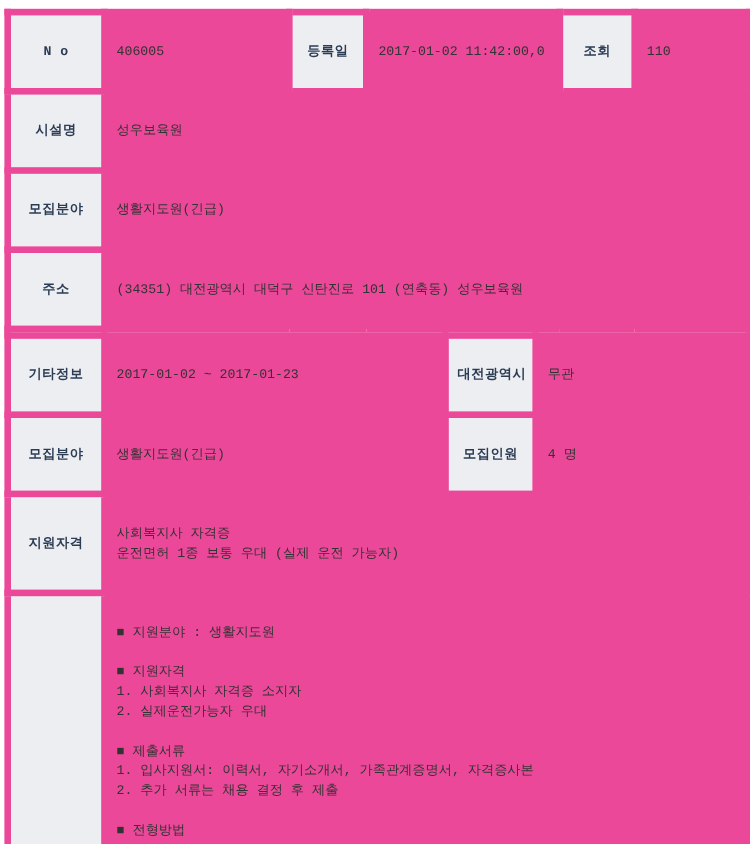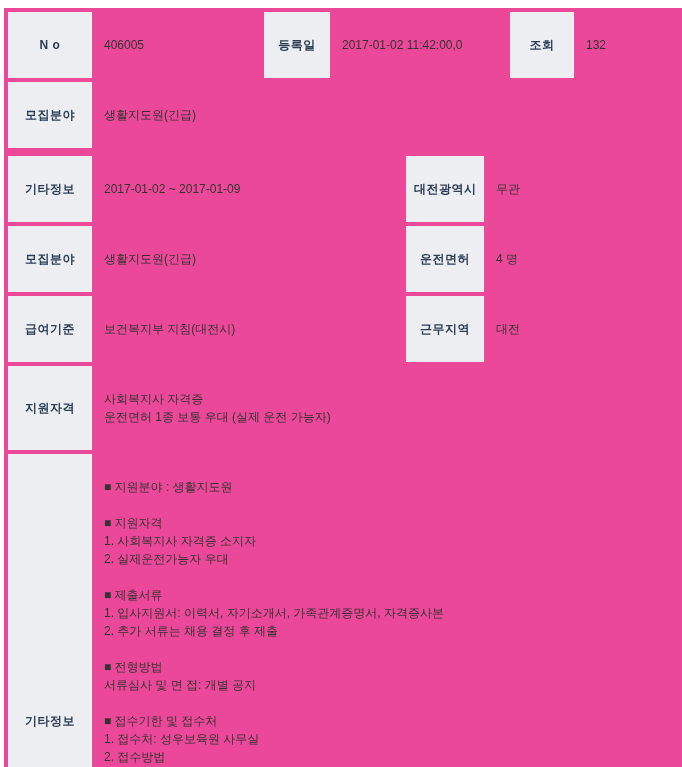--- a/index.html
+++ b/index.html
@@ -19,25 +19,26 @@
     width: 682px;
     padding: 8px 4px 0 4px;
   }
   table.grid {
     width: 674px;
     border-collapse: collapse;
     table-layout: fixed;
     margin: 0 auto;
   }
   table.grid td {
-    border: 4px solid #ec4899;
+    border: 6px solid #ec4899;
     padding: 24px 8px;
     vertical-align: middle;
     font-size: 12px;
     line-height: 1.5;
+    font-family: Liberation Mono, monospace;
   }
   td.lbl {
     background: #eceef1;
     color: #2b3c55;
     font-weight: bold;
     text-align: center;
     letter-spacing: 0.5px;
     white-space: nowrap;
   }
   td.val {
@@ -82,55 +83,57 @@
       <col style="width:68px">
         <col style="width:104px">
     </colgroup>
     <tbody>
       <tr>
         <td class="lbl">N o</td>
         <td class="val">406005</td>
         <td class="lbl">등록일</td>
         <td class="val">2017-01-02 11:42:00,0</td>
         <td class="lbl">조회</td>
-        <td class="val">132</td>
+        <td class="val">110</td>
+      </tr>
+      <tr>
+        <td class="lbl">시설명</td>
+        <td class="val" colspan="5">성우보육원</td>
       </tr>
       <tr>
         <td class="lbl">모집분야</td>
         <td class="val" colspan="5">생활지도원(긴급)</td>
+      </tr>
+      <tr>
+        <td class="lbl">주소</td>
+        <td class="val" colspan="5">(34351) 대전광역시 대덕구 신탄진로 101 (연축동) 성우보육원</td>
       </tr>
     </tbody>
   </table>
 
 
   <table class="grid detail-table">
     <colgroup>
       <col style="width:88px">
         <col style="width:310px">
       <col style="width:82px">
         <col style="width:194px">
     </colgroup>
     <tbody>
       <tr>
         <td class="lbl">기타정보</td>
-        <td class="val">2017-01-02 ~ 2017-01-09</td>
+        <td class="val">2017-01-02 ~ 2017-01-23</td>
         <td class="lbl">대전광역시</td>
         <td class="val">무관</td>
       </tr>
       <tr>
         <td class="lbl">모집분야</td>
         <td class="val">생활지도원(긴급)</td>
-        <td class="lbl">운전면허</td>
+        <td class="lbl">모집인원</td>
         <td class="val">4 명</td>
-      </tr>
-      <tr>
-        <td class="lbl">급여기준</td>
-        <td class="val">보건복지부 지침(대전시)</td>
-        <td class="lbl">근무지역</td>
-        <td class="val">대전</td>
       </tr>
       <tr>
         <td class="lbl lbl-mid">지원자격</td>
         <td class="val val-top multiline" colspan="3">사회복지사 자격증
 운전면허 1종 보통 우대 (실제 운전 가능자)</td>
       </tr>
       <tr>
         <td class="lbl lbl-mid">기타정보</td>
         <td class="val val-top info-body" colspan="3">■ 지원분야 : 생활지도원
 

